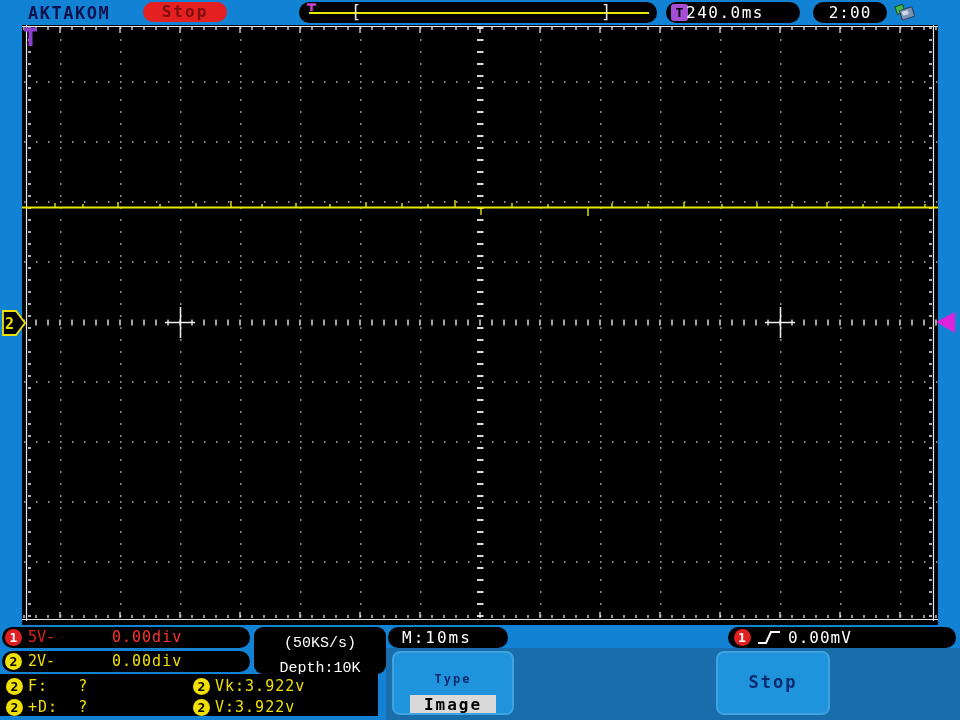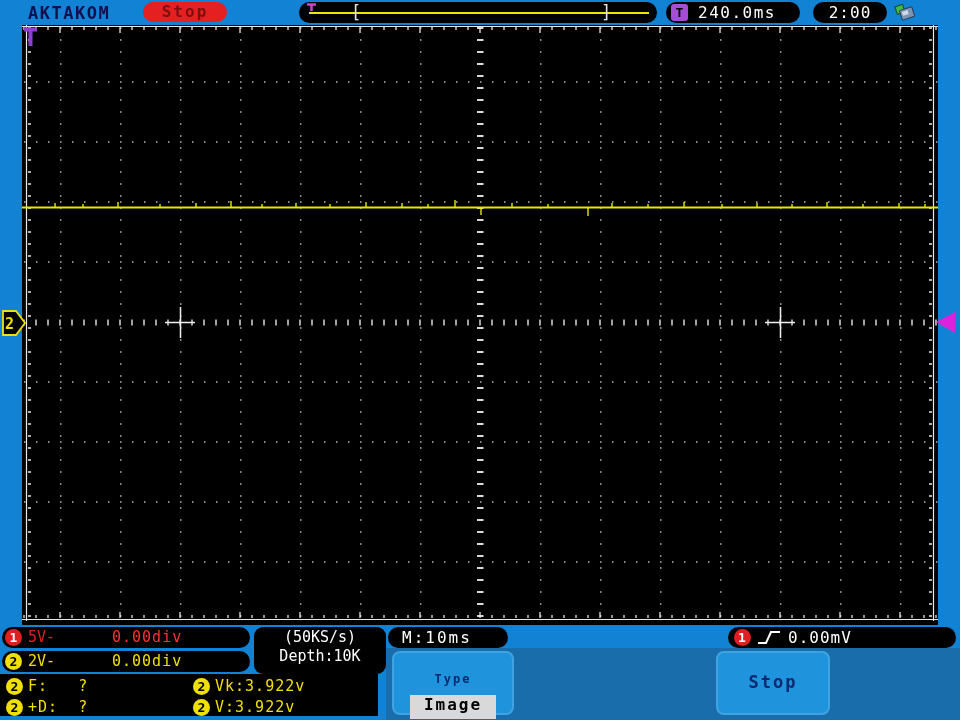--- a/index.html
+++ b/index.html
@@ -23,41 +23,41 @@
   .trig-line{position:absolute;left:10px;top:10px;width:340px;height:2px;
              background:var(--trace-yellow,#e8e800);}
   .trig-marker{position:absolute;left:6px;top:0px;}
   .br{position:absolute;top:0px;color:#e0e0e0;font-size:17px;line-height:21px;}
   .br.l{left:52px;} .br.r{left:302px;}
   .time-pill{left:666px;top:2px;width:134px;height:21px;color:#fff;font-size:16px;
              line-height:21px;letter-spacing:1.5px;}
   .t-icon{position:absolute;left:5px;top:2px;width:17px;height:17px;border-radius:3px;
           background:var(--icon-purple-bg,#a64dd6);color:#000;font-size:13px;font-weight:bold;
           line-height:17px;text-align:center;letter-spacing:0;}
-  .time-val{position:absolute;left:32px;}
+  .time-val{position:absolute;left:20px;}
   .clock-pill{left:813px;top:2px;width:74px;height:21px;color:#fff;font-size:16px;
               line-height:21px;text-align:center;letter-spacing:1px;}
   .usb{position:absolute;left:893px;top:1px;}
 
   
   .band{position:absolute;left:386px;top:648px;width:574px;height:72px;
         background:var(--menu-band-blue,#1a6dab);}
   .badge{position:absolute;width:17px;height:17px;border-radius:50%;text-align:center;
          line-height:17px;font-size:13px;font-weight:bold;}
   .badge.r{background:var(--ch1-red,#e02020);color:#fff;}
   .badge.y{background:var(--ch2-yellow,#f0e000);color:#000;}
   .ch-pill{left:2px;width:248px;height:21px;font-size:15px;line-height:21px;}
   .ch-pill .badge{left:3px;top:2px;}
   .ch-pill .lab{position:absolute;left:26px;}
   .ch-pill .val{position:absolute;left:110px;letter-spacing:1px;}
   .ch1-c{color:var(--ch1-red,#e02020);} .ch1-v{color:var(--ch1-red-bright,#ff3232);}
   .ch2-c{color:var(--ch2-yellow,#f0e000);text-align:center;}
   .acq-box{position:absolute;left:254px;top:627px;width:132px;height:47px;background:#000;
            border-radius:9px;color:#fff;font-size:15px;text-align:center;}
-  .acq-box div{margin-top:1px;}
+  .acq-box div{margin-top:8px;font-family:Liberation Mono, monospace;}
   .m-pill{left:388px;top:627px;width:120px;height:21px;color:#fff;font-size:16px;
           line-height:21px;letter-spacing:2px;}
   .m-pill span{position:absolute;left:14px;}
   .tl-pill{left:728px;top:627px;width:228px;height:21px;color:#fff;font-size:16px;
            line-height:21px;letter-spacing:1px;}
   .tl-pill .badge{left:6px;top:2px;}
   .tl-pill svg{position:absolute;left:28px;top:1px;}
   .tl-pill .lev{position:absolute;left:60px;}
   .meas-panel{position:absolute;left:0;top:674px;width:378px;height:42px;background:#000;
               color:var(--ch2-yellow,#f0e000);font-size:15px;}
@@ -65,21 +65,21 @@
   .meas-item .badge{left:0;top:2px;}
   .meas-item .mtxt{position:absolute;left:22px;letter-spacing:1px;}
   .mi-0{left:6px;top:2px;width:180px;} .mi-1{left:193px;top:2px;width:180px;}
   .mi-2{left:6px;top:23px;width:180px;} .mi-3{left:193px;top:23px;width:180px;}
 
   .menu-btn{position:absolute;background:var(--button-blue,#1f93dc);
             border:2px solid var(--button-border-blue,#3fa3e2);border-radius:8px;
             color:var(--navy-text,#0a2a6e);font-weight:bold;}
   .type-panel{left:392px;top:651px;width:118px;height:60px;}
   .type-label{display:block;text-align:center;margin-top:19px;font-size:12px;letter-spacing:2px;}
-  .type-value{display:block;width:86px;height:24px;margin:9px auto 0;
+  .type-value{display:block;width:86px;height:18px;margin:9px auto 0;
               background:var(--highlight-bg,#d9d9d9);color:#000;font-size:16px;
               line-height:20px;text-align:center;letter-spacing:2px;}
   .save-btn{left:716px;top:651px;width:110px;height:60px;font-size:17px;line-height:58px;
             text-align:center;letter-spacing:2px;}
   #scope-svg{position:absolute;left:0;top:0;}
 </style>
 </head>
 <body>
 
 <div class="scope">

